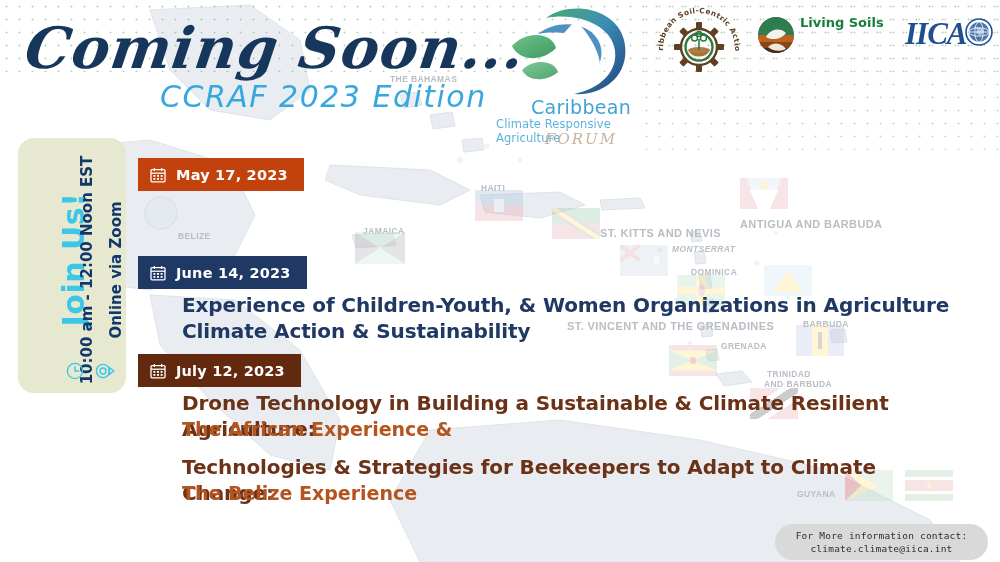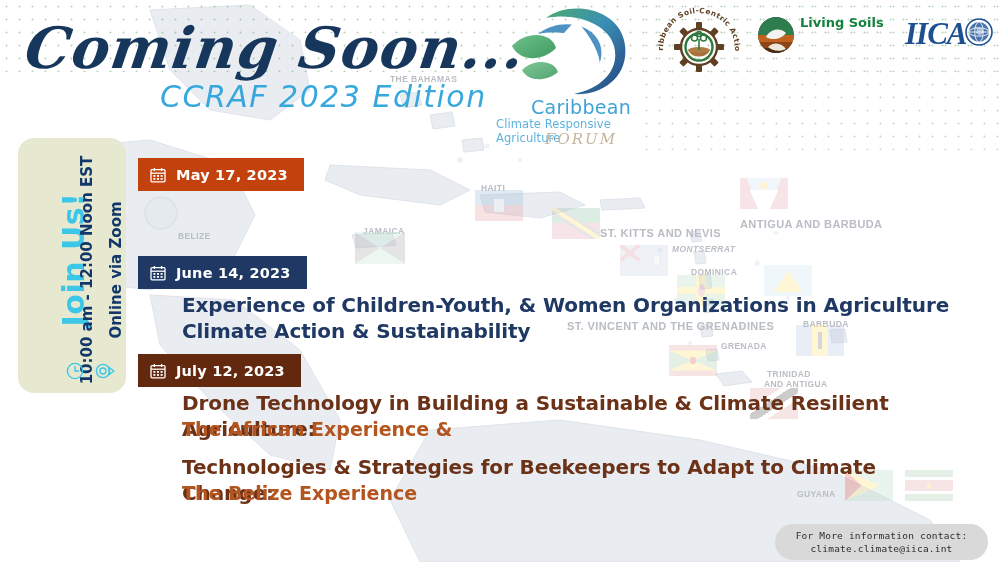--- a/index.html
+++ b/index.html
@@ -268,21 +268,21 @@
       <div class="geo-label" style="left: 178px; top: 231px;">BELIZE</div>
       <div class="geo-label" style="left: 363px; top: 226px;">JAMAICA</div>
       <div class="geo-label sm" style="left: 600px; top: 227px;">ST. KITTS AND NEVIS</div>
       <div class="geo-label sm" style="left: 740px; top: 218px;">ANTIGUA AND BARBUDA</div>
       <div class="geo-label" style="left: 672px; top: 244px; font-style: italic;">MONTSERRAT</div>
       <div class="geo-label" style="left: 691px; top: 267px;">DOMINICA</div>
       <div class="geo-label sm" style="left: 567px; top: 320px;">ST. VINCENT AND THE GRENADINES</div>
       <div class="geo-label" style="left: 803px; top: 319px;">BARBUDA</div>
       <div class="geo-label" style="left: 721px; top: 341px;">GRENADA</div>
       <div class="geo-label" style="left: 767px; top: 369px;">TRINIDAD</div>
-      <div class="geo-label" style="left: 764px; top: 379px;">AND ANTIGUA</div>
+      <div class="geo-label" style="left: 764px; top: 379px;">AND BARBUDA</div>
       <div class="geo-label" style="left: 797px; top: 489px;">GUYANA</div>
     </div>
 
   <div>
 
     <div class="flag" style="left:355px;top:232px;width:50px;height:32px;">
       <div style="background:#ffe27a;"></div>
       <div style="background:linear-gradient(to bottom right, transparent 47%, #ffe27a 47%, #ffe27a 53%, transparent 53%), linear-gradient(to bottom left, transparent 47%, #ffe27a 47%, #ffe27a 53%, transparent 53%);"></div>
       <div style="clip-path:polygon(0 0,50% 50%,0 100%);background:#a8a8a8;"></div>
       <div style="clip-path:polygon(100% 0,50% 50%,100% 100%);background:#a8a8a8;"></div>

